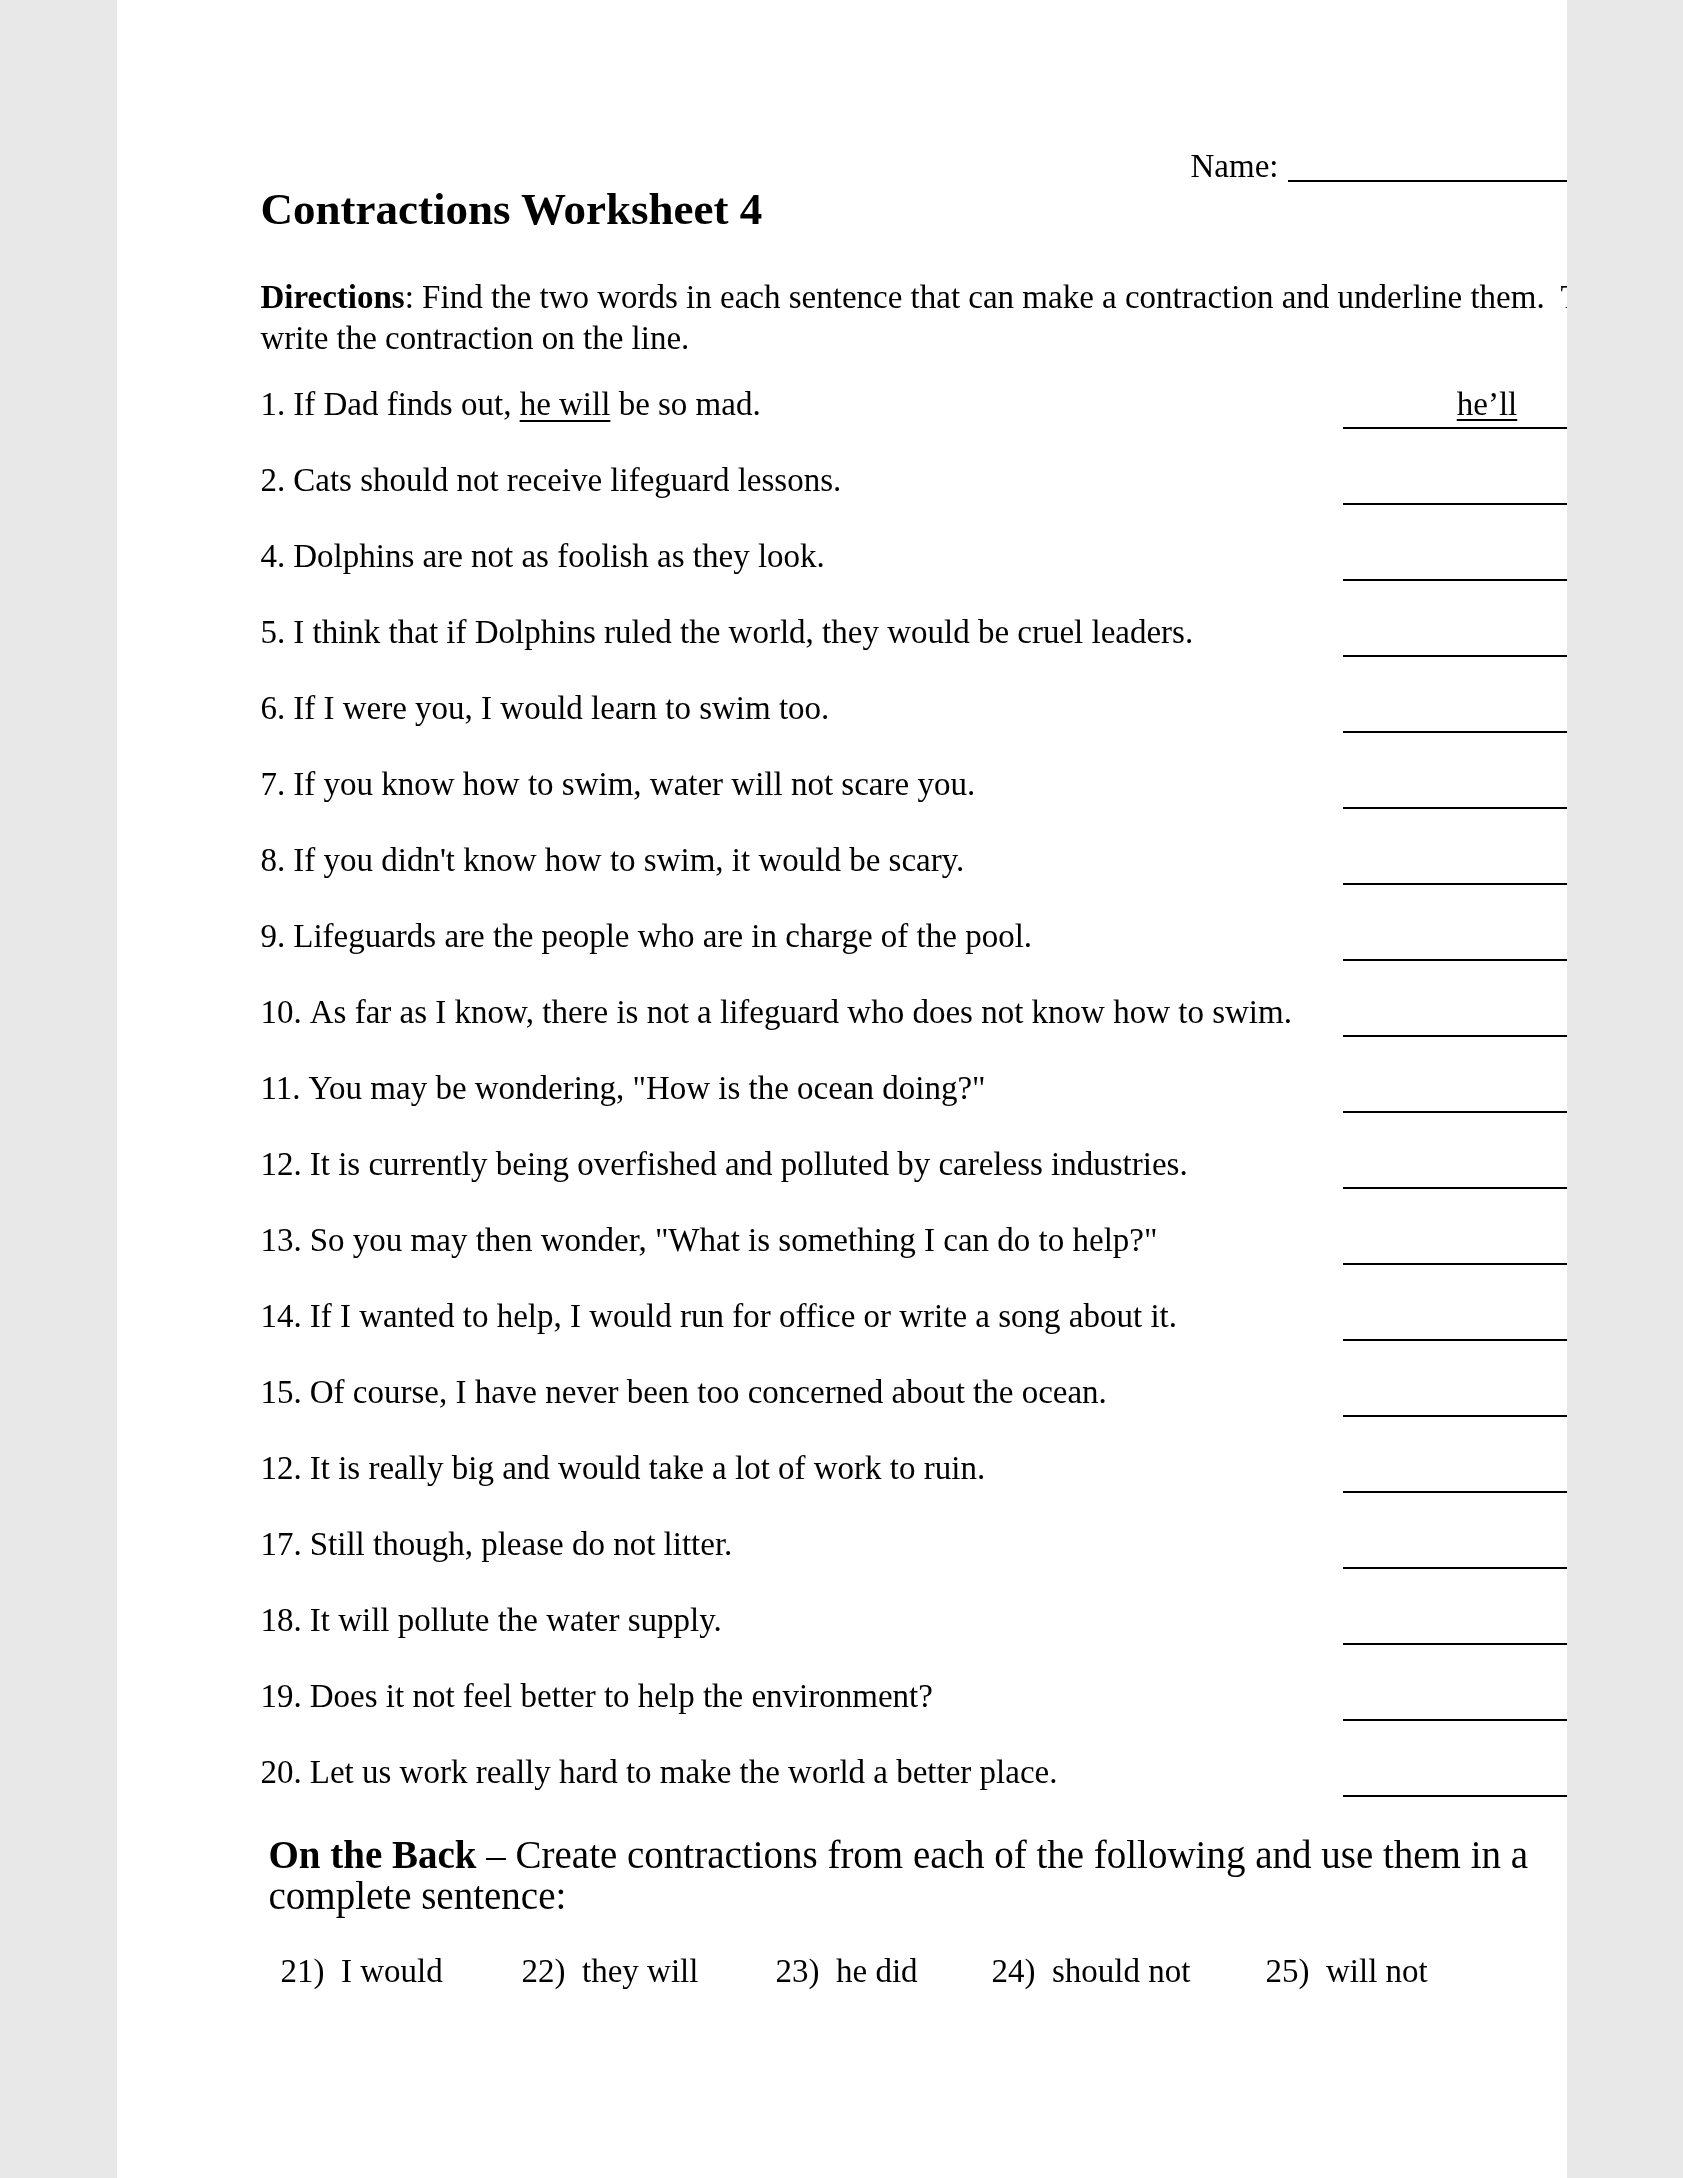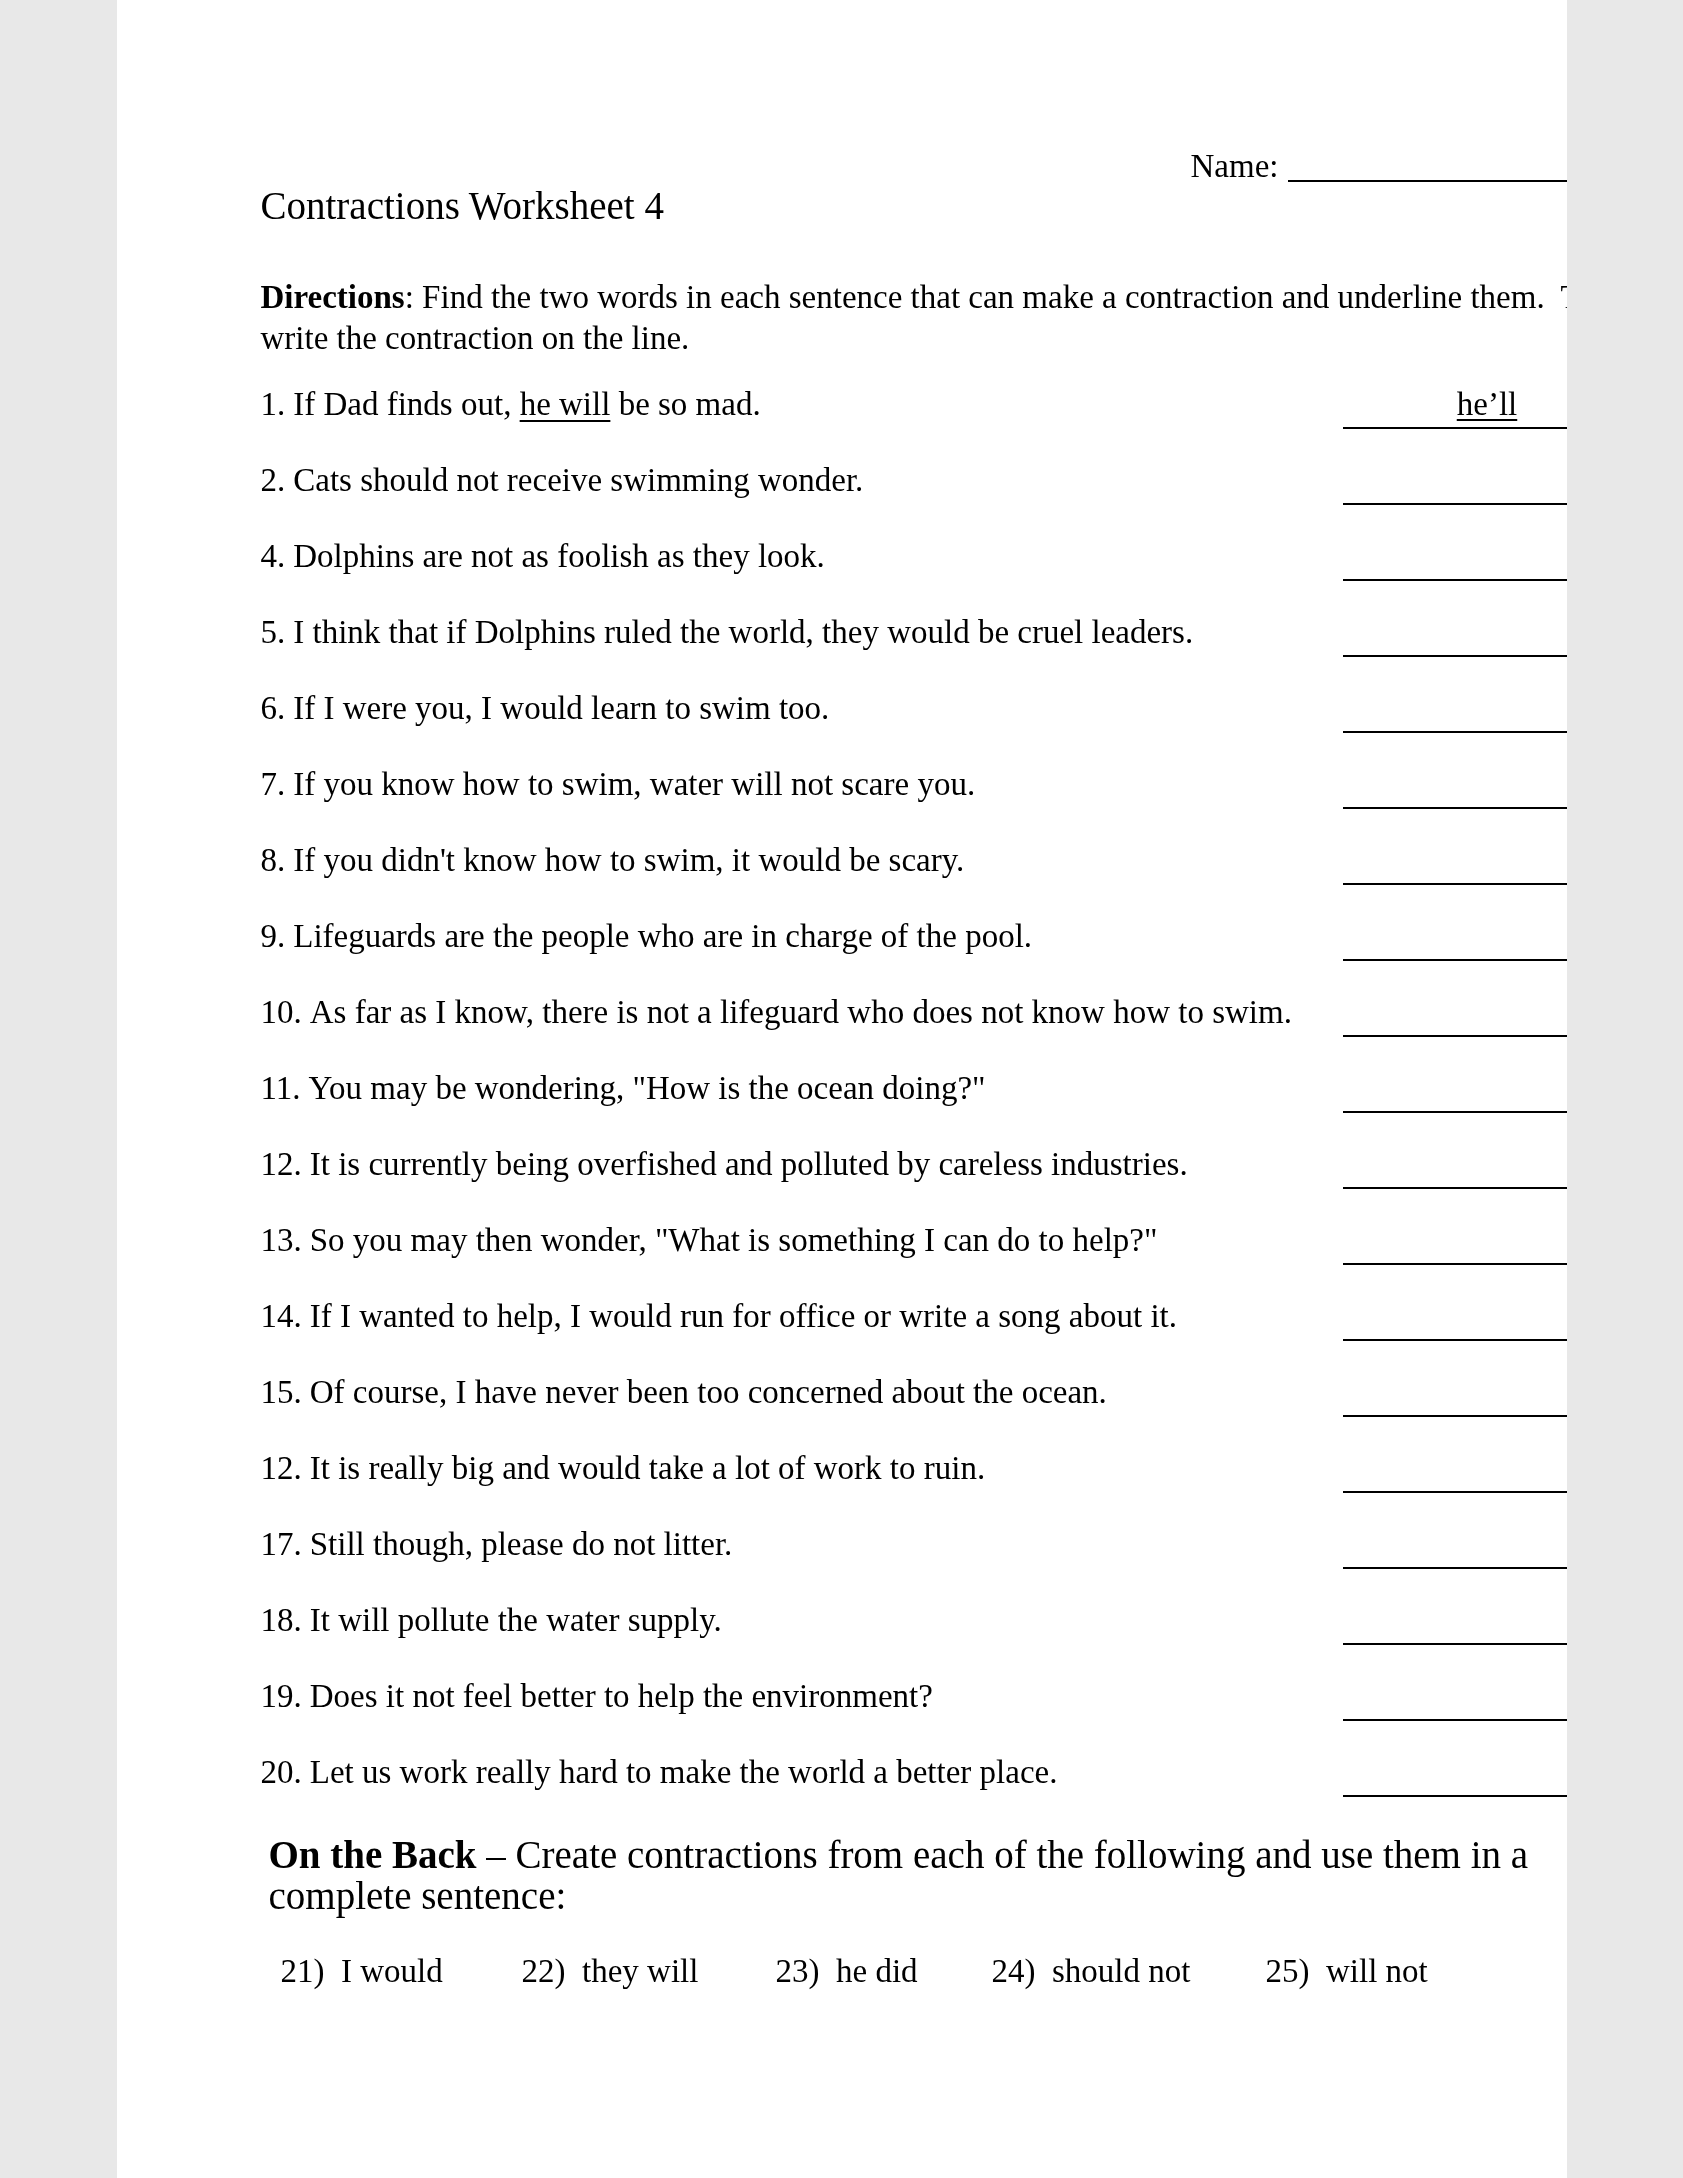--- a/index.html
+++ b/index.html
@@ -7,21 +7,21 @@
     position:relative; width:1416px; height:2178px; background:#ffffff;
     font-family:"Liberation Serif","DejaVu Serif",serif; color:#000000;
     margin:0 auto; overflow:hidden;padding-left:34px;
   }
   .bold { font-weight:bold; }
 
   .name-row { position:absolute; left:1074px; top:147px; display:flex; align-items:flex-end; }
   .name-label { font-size:33px; line-height:38px; }
   .name-line { display:inline-block; width:297px; border-bottom:2px solid #000; margin-left:10px; margin-bottom:3px; }
 
-  .title { position:absolute; left:144px; top:184px; margin:0; font-size:39px; line-height:1.15; font-weight:normal; }
+  .title { position:absolute; left:144px; top:184px; margin:0; font-size:45px; line-height:1.15; font-weight:bold; }
 
   .directions { position:absolute; left:144px; top:277px; width:1384px; margin:0;
     font-size:33px; line-height:41px; white-space:pre-wrap; }
 
   .items { position:absolute; left:144px; top:384px; width:1376px; }
   .row { position:relative; height:76px;text-decoration:underline; }
   .sentence { position:absolute; left:0; top:0; font-size:33px; line-height:41px; white-space:pre-wrap; }
   .num { margin-right:8px; }
   .u { text-decoration:underline; text-decoration-thickness:2px; text-underline-offset:5px; }
   .blank { position:absolute; left:1082px; top:0; width:289px; height:43px;
@@ -51,21 +51,21 @@
   <p class="directions"><span class="bold">Directions</span><span>: Find the two words in each sentence that can make a contraction and underline them.  Then, write the contraction on the line.</span></p>
 
   <div class="items">
 
     <div class="row">
       <span class="sentence"><span class="num">1.</span><span><span>If Dad finds out, </span><span class="u">he will</span><span> be so mad.</span></span></span>
       <span class="blank"><span class="answer">he’ll</span></span>
     </div>
 
     <div class="row">
-      <span class="sentence"><span class="num">2.</span><span>Cats should not receive swimming wonder.</span></span>
+      <span class="sentence"><span class="num">2.</span><span>Cats should not receive lifeguard lessons.</span></span>
       <span class="blank"><span class="answer"></span></span>
     </div>
 
 
     <div class="row">
       <span class="sentence"><span class="num">4.</span><span>Dolphins are not as foolish as they look.</span></span>
       <span class="blank"><span class="answer"></span></span>
     </div>
 
     <div class="row">

